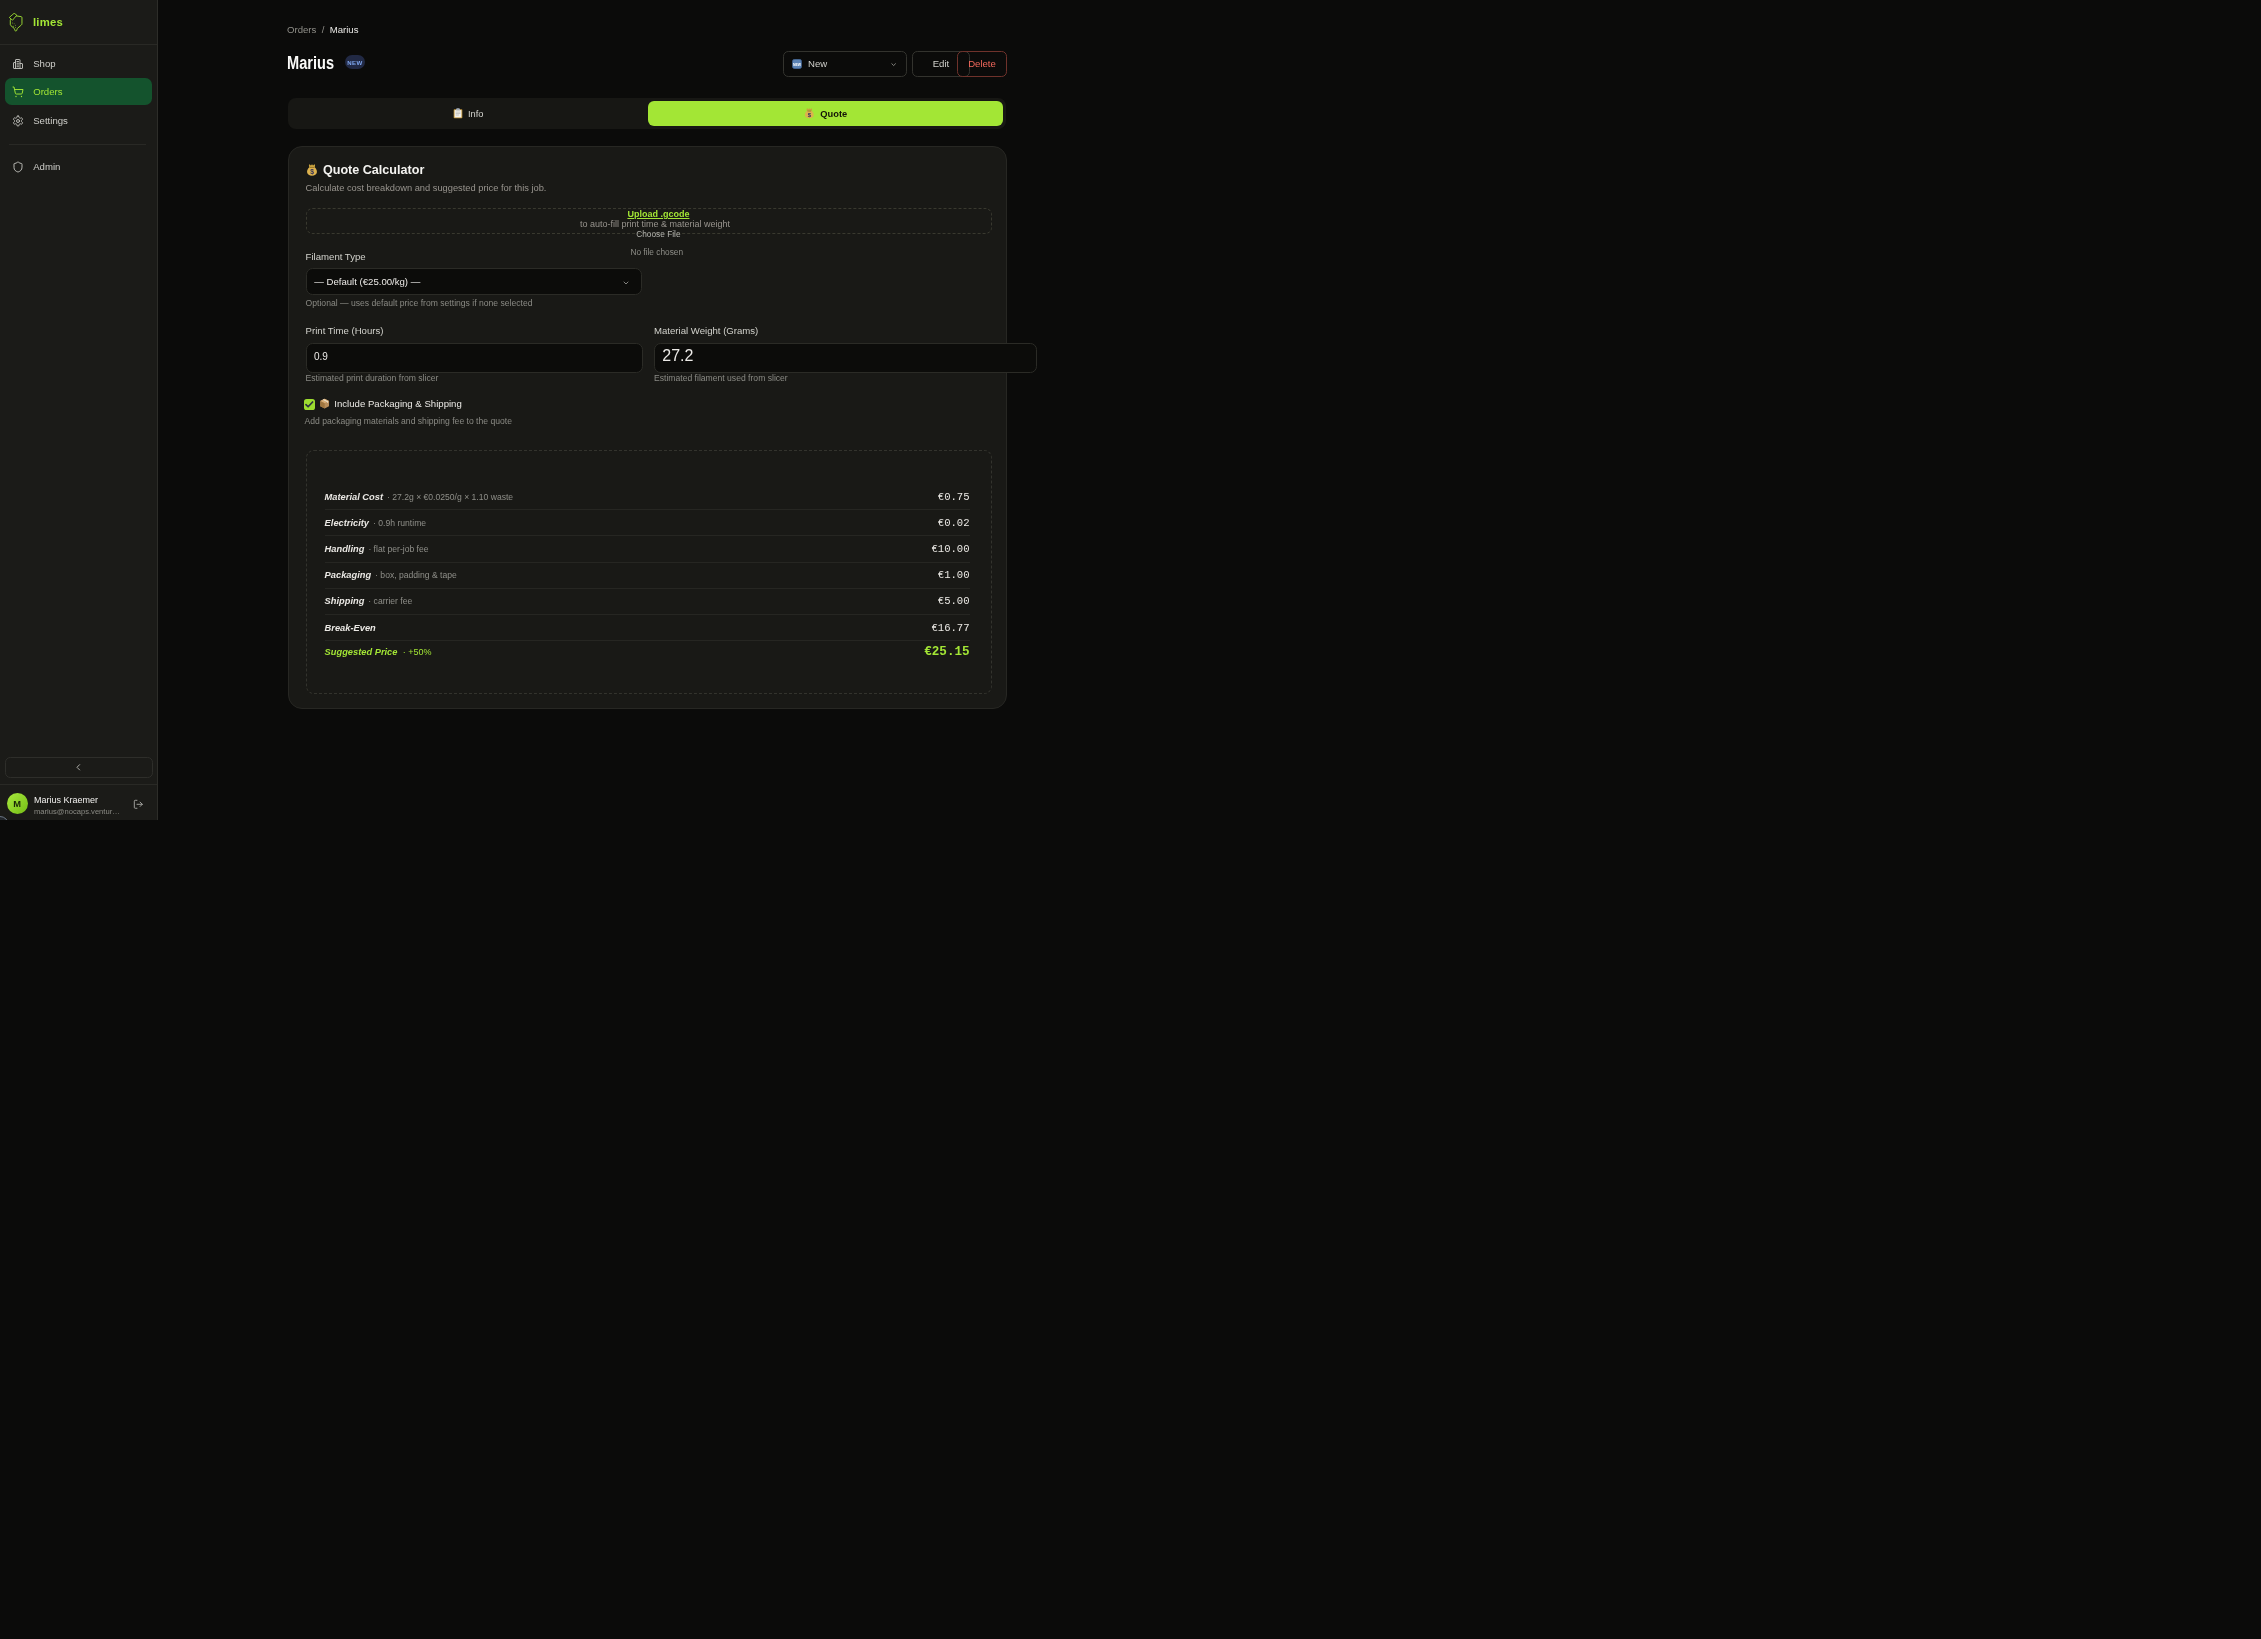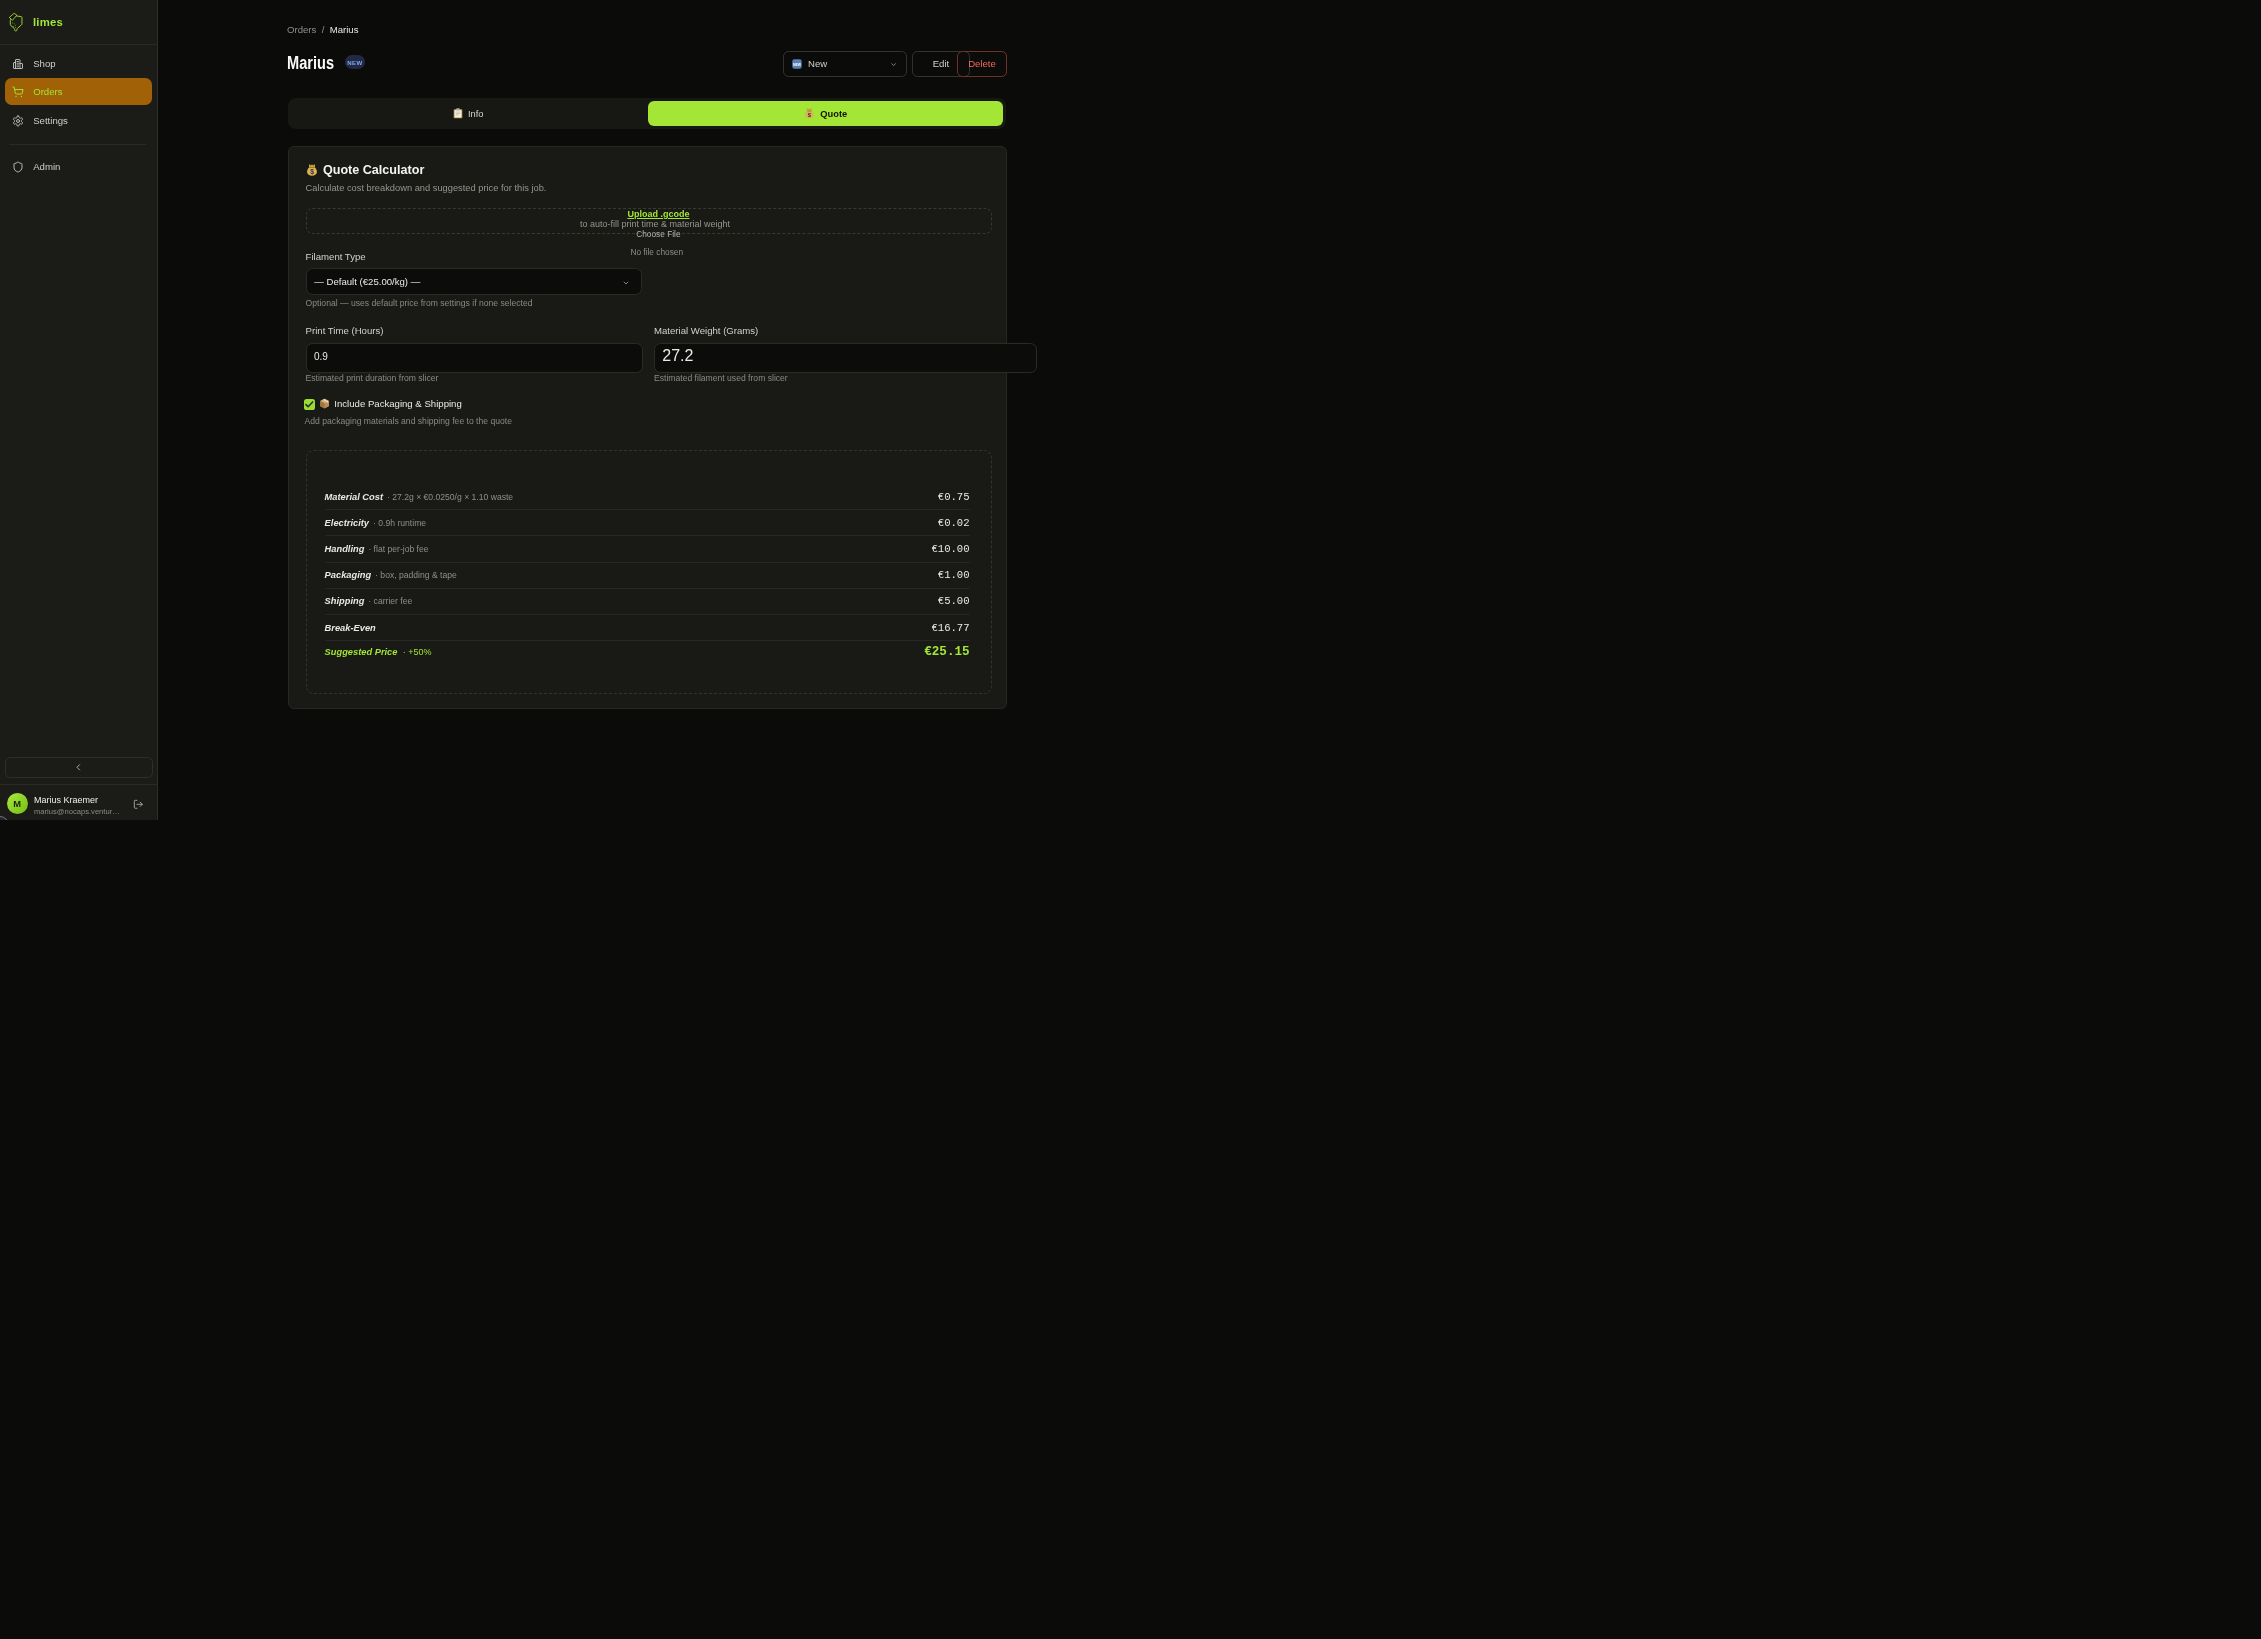--- a/index.html
+++ b/index.html
@@ -8,21 +8,21 @@
   .abs { position:absolute; }
   svg { display:block; }
 
   
   #sidebar { position:absolute; left:0; top:0; width:158px; height:820px; background:#1b1b18; border-right:0.7px solid #2d2d29; }
   #sb-head { position:absolute; left:0; top:0; width:157px; height:45px; border-bottom:0.7px solid #292925; }
   #logo-ic { position:absolute; left:9.3px; top:12.6px; }
   #logo-tx { position:absolute; left:33px; top:16px; font-size:11.3px; font-weight:bold; letter-spacing:0.2px; color:#a3e635;text-align:center; }
   .nav-it { position:absolute; left:5.3px; width:147px; height:27px; border-radius:6.6px; display:flex; align-items:center; padding-left:6.6px; gap:9.3px; font-size:9.6px; color:#cfcfca; }
   .nav-it svg { flex:0 0 auto; }
-  .nav-act { background:#a16207; color:#a3e635; }
+  .nav-act { background:#14532d; color:#a3e635; }
   #sb-div1 { position:absolute; left:9.3px; top:144px; width:137px; height:0.7px; background:#292925; }
   #collapse { position:absolute; left:4.6px; top:757px; width:148px; height:21px; border:0.7px solid #2e2e2a; border-radius:5.3px; display:flex; align-items:center; justify-content:center; }
   #sb-div2 { position:absolute; left:0; top:784px; width:157px; height:0.7px; background:#292925; }
   #avatar { position:absolute; left:6.6px; top:793px; width:21px; height:21px; border-radius:50%; background:linear-gradient(135deg,#a9e93e,#74bd15); display:flex; align-items:center; justify-content:center; font-size:9.3px; font-weight:bold; color:#1a2608; }
   #uname { position:absolute; left:34px; top:795px; font-size:9px; font-weight:500; color:#f2f1ef; }
   #uemail { position:absolute; left:34px; top:807px; font-size:7.6px; color:#8b8b85; white-space:nowrap; }
   #corner-arc { position:absolute; left:-9.3px; top:816px; width:18.5px; height:18.5px; border-radius:50%; background:#23272c; border:1.3px solid #6b7684; }
 
   
   #crumb { position:absolute; left:287px; top:24px; font-size:9.6px; color:#908f89; }
@@ -35,21 +35,21 @@
   #btn-edit { left:912px; width:58px; }
   #btn-del { left:957px; width:50px; border-color:#6f322b; color:#f1685c; }
 
   
   #tabs { position:absolute; left:288px; top:98px; width:718px; height:31px; background:#171714; border-radius:8px; padding:2.6px; display:flex; gap:2.6px; }
   .tab { flex:1; border-radius:6px; display:flex; align-items:center; justify-content:center; gap:5.3px; font-size:9.3px; }
   #tab-info { color:#d6d6d1; font-weight:500; }
   #tab-quote { background:#a3e635; color:#141408; font-weight:bold; }
 
   
-  #card { position:absolute; left:288px; top:146px; width:719px; height:563px; background:#191916; border:0.7px solid #272723; border-radius:6px; }
+  #card { position:absolute; left:288px; top:146px; width:719px; height:563px; background:#191916; border:0.7px solid #272723; border-radius:14px; }
   #c-head { position:absolute; left:16.6px; top:16px; display:flex; align-items:center; gap:5.3px; font-size:12.6px; font-weight:bold; color:#f4f3f0; }
   #c-sub { position:absolute; left:16.6px; top:36px; font-size:9.3px; color:#98948e; }
   #upload { position:absolute; left:16.6px; top:61px; width:686px; height:26px; border:1.3px dashed #39392f; border-radius:6.6px; display:flex; align-items:center; padding-left:13px; font-size:9px; color:#98948e;flex-direction:column; }
   #upload a { color:#a3e635; font-weight:bold; text-decoration:underline; margin:0 2.6px 0 9.3px; }
   #upload .file { color:#b5b5b0; margin-left:6.6px; font-size:8.3px; }
   #upload .nofile { color:#8f8f89; margin-left:3.3px; font-size:8.3px;margin-top:8px; }
   .flabel { position:absolute; font-size:9.6px; font-weight:500; color:#d2d2cc; }
   .helper { position:absolute; font-size:8.6px; color:#8a8a84; }
   .field { position:absolute; background:#0c0c0a; border:0.7px solid #2b2b26; border-radius:6.6px; color:#eceae7; display:flex; align-items:center; padding-left:7.3px; }
   #f-select { left:16.6px; top:121px; width:336px; height:27px; font-size:9.6px; padding-left:7.6px; }

